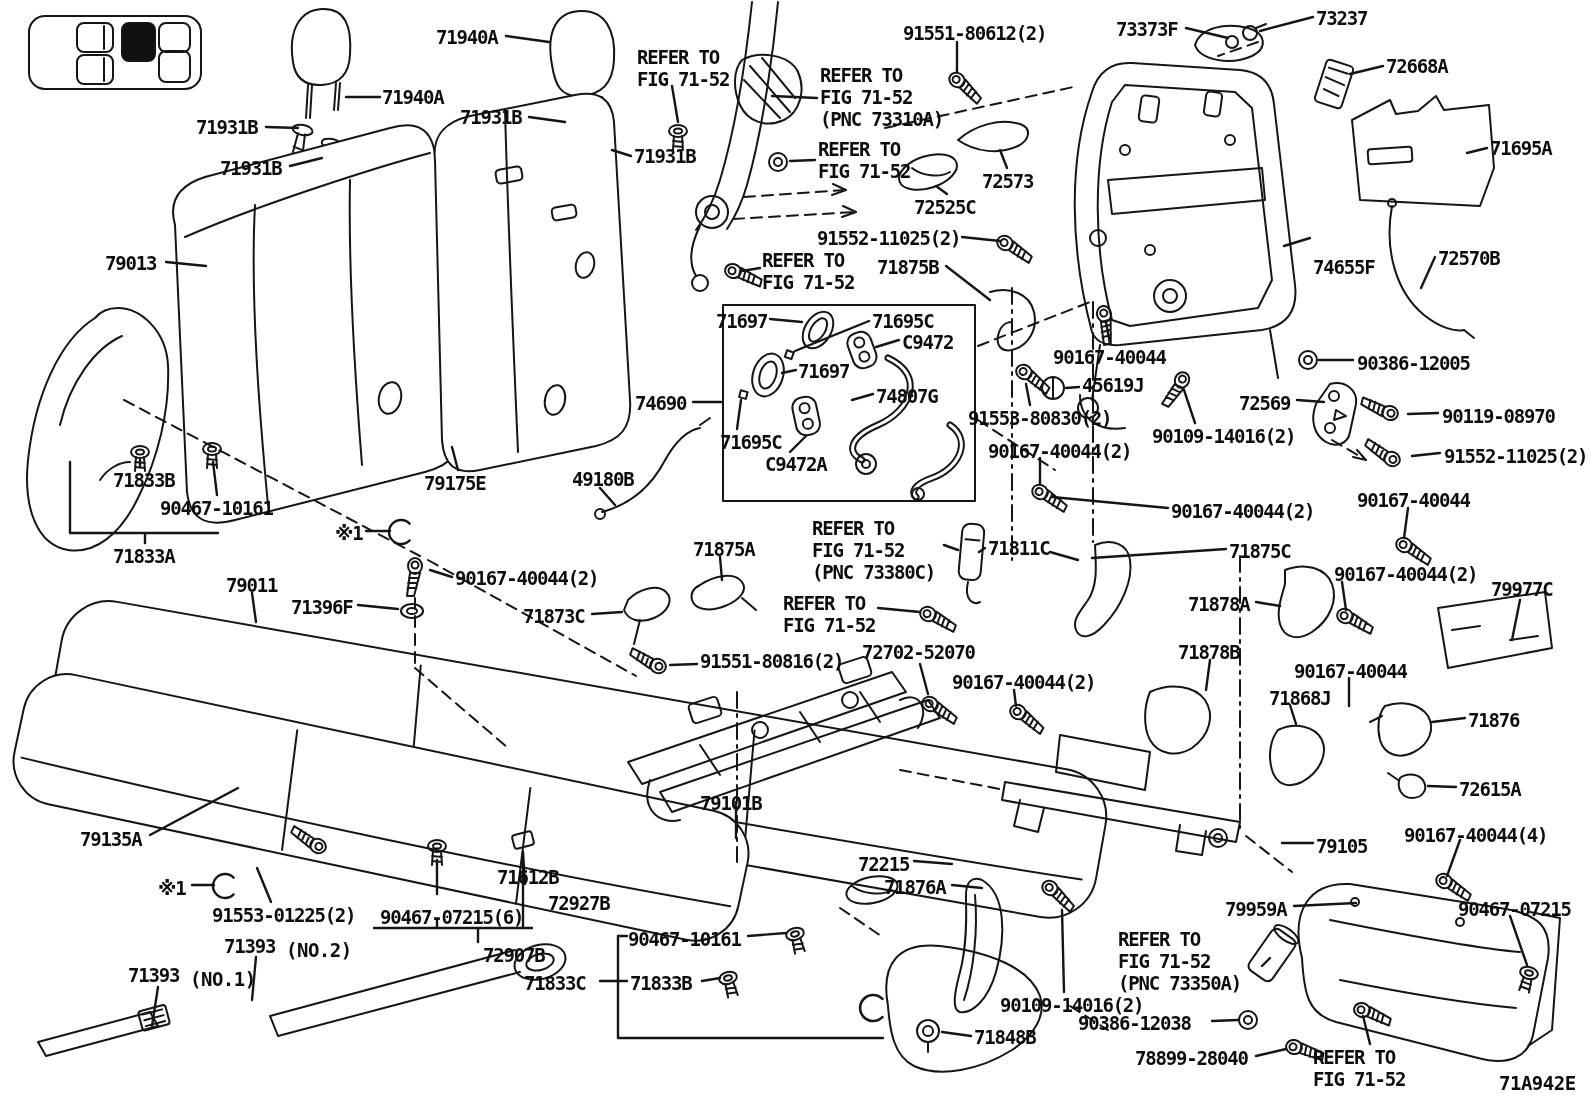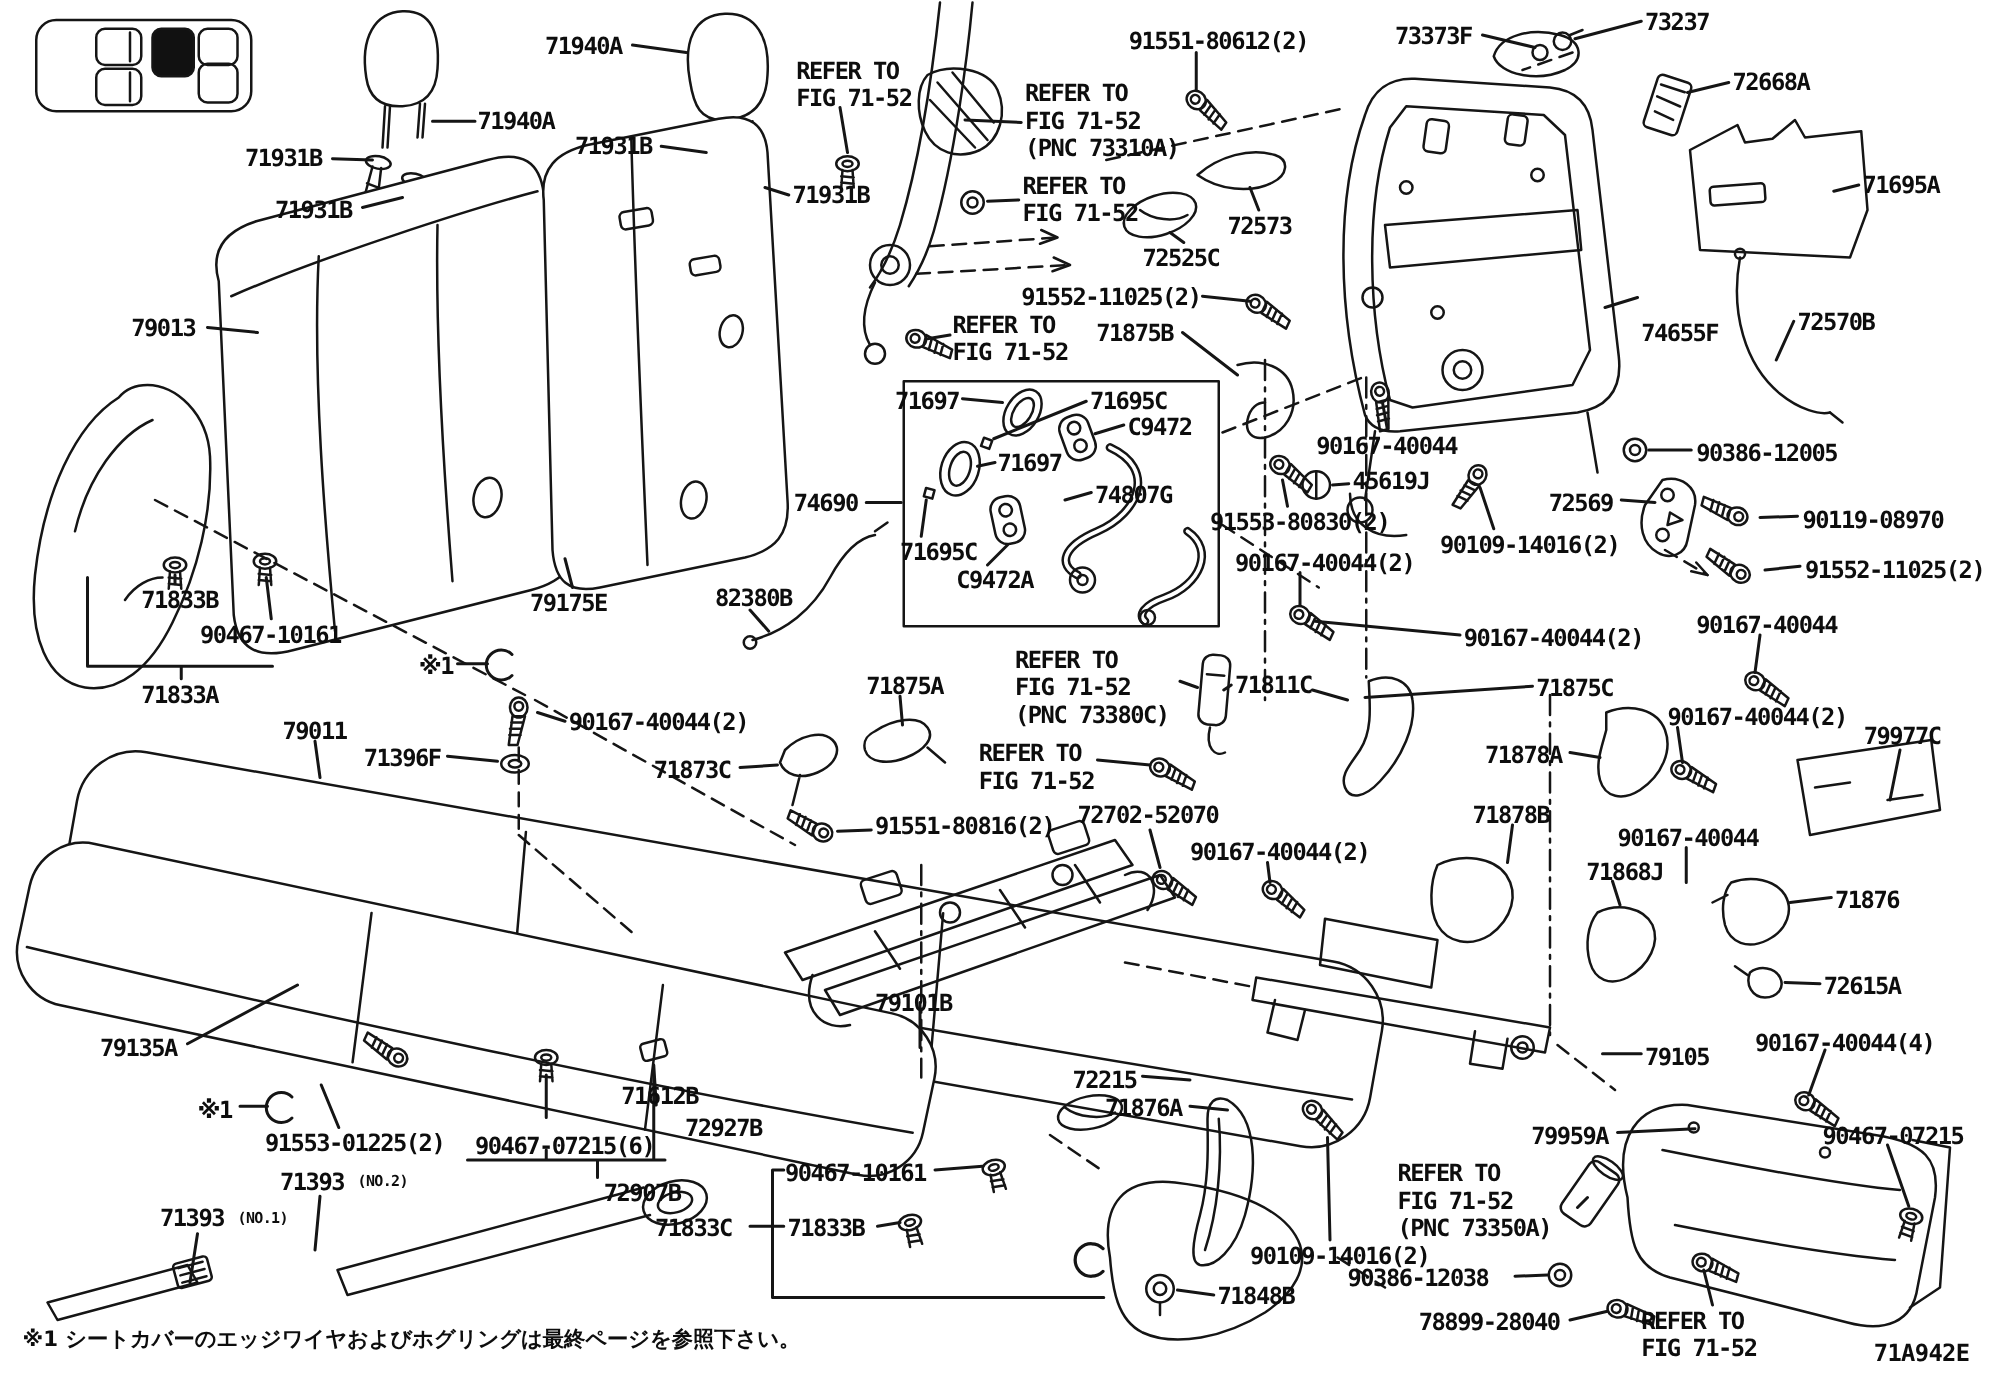--- a/index.html
+++ b/index.html
@@ -2,21 +2,21 @@
 <html><head>
 <meta charset="utf-8">
 <style>
   html,body{margin:0;padding:0;background:#fff;}
   #stage{position:relative;width:1592px;height:1099px;background:#fff;overflow:hidden;
          font-family:"DejaVu Sans Mono","DejaVu Sans",monospace;}
   #lineart{position:absolute;left:0;top:0;z-index:1;}
   #labels{position:absolute;left:0;top:0;width:100%;height:100%;z-index:2;}
   .lbl{position:absolute;font-weight:bold;font-size:19px;letter-spacing:-1.2px;
        line-height:1.16;white-space:pre;color:#0d0d0d;}
-  .lbl.sm{font-size:12px;letter-spacing:-.5px;}
+  .lbl.sm{font-size:19px;letter-spacing:-.5px;}
   #footnote{position:absolute;left:18px;top:1060px;z-index:2;font-weight:bold;font-size:17px;
        color:#0d0d0d;font-family:"DejaVu Sans",sans-serif;}
   #diagcode{position:absolute;left:1499px;top:1072px;z-index:2;font-weight:bold;font-size:19px;
        letter-spacing:-.5px;color:#0d0d0d;}
 </style>
 </head>
 <body>
 
 <div id="stage">
 
@@ -343,21 +343,21 @@
       <div class="lbl" style="left: 1442px; top: 405px;">90119-08970</div>
       <div class="lbl" style="left: 1444px; top: 445px;">91552-11025(2)</div>
       <div class="lbl" style="left: 1357px; top: 489px;">90167-40044</div>
       <div class="lbl" style="left: 1334px; top: 563px;">90167-40044(2)</div>
       <div class="lbl" style="left: 1491px; top: 578px; text-align: right;">79977C</div>
       <div class="lbl" style="left: 113px; top: 469px;">71833B</div>
       <div class="lbl" style="left: 160px; top: 497px;">90467-10161</div>
       <div class="lbl" style="left: 113px; top: 545px;">71833A</div>
       <div class="lbl" style="left: 335px; top: 522px;">※1</div>
       <div class="lbl" style="left: 424px; top: 472px;">79175E</div>
-      <div class="lbl" style="left: 572px; top: 468px;">82380B</div>
+      <div class="lbl" style="left: 572px; top: 468px;">49180B</div>
       <div class="lbl" style="left: 455px; top: 567px;">90167-40044(2)</div>
       <div class="lbl" style="left: 291px; top: 596px;">71396F</div>
       <div class="lbl" style="left: 523px; top: 605px;">71873C</div>
       <div class="lbl" style="left: 226px; top: 574px;">79011</div>
       <div class="lbl" style="left: 80px; top: 828px;">79135A</div>
       <div class="lbl" style="left: 693px; top: 538px;">71875A</div>
       <div class="lbl" style="left: 812px; top: 517px;">REFER TO
 FIG 71-52
 (PNC 73380C)</div>
       <div class="lbl" style="left: 988px; top: 537px;">71811C</div>
@@ -398,16 +398,15 @@
 FIG 71-52
 (PNC 73350A)</div>
       <div class="lbl" style="left: 1078px; top: 1012px;">90386-12038</div>
       <div class="lbl" style="left: 1135px; top: 1047px;">78899-28040</div>
       <div class="lbl" style="left: 1225px; top: 898px;">79959A</div>
       <div class="lbl" style="left: 1458px; top: 898px; text-align: center;">90467-07215</div>
       <div class="lbl" style="left: 1313px; top: 1046px;">REFER TO
 FIG 71-52</div>
     </div>
 
-<div id="footnote">※1 シートカバーのエッジワイヤおよびホグリングは最終ページを参照下さい。</div>
 <div id="diagcode">71A942E</div>
 
 </div>
 
 </body></html>

